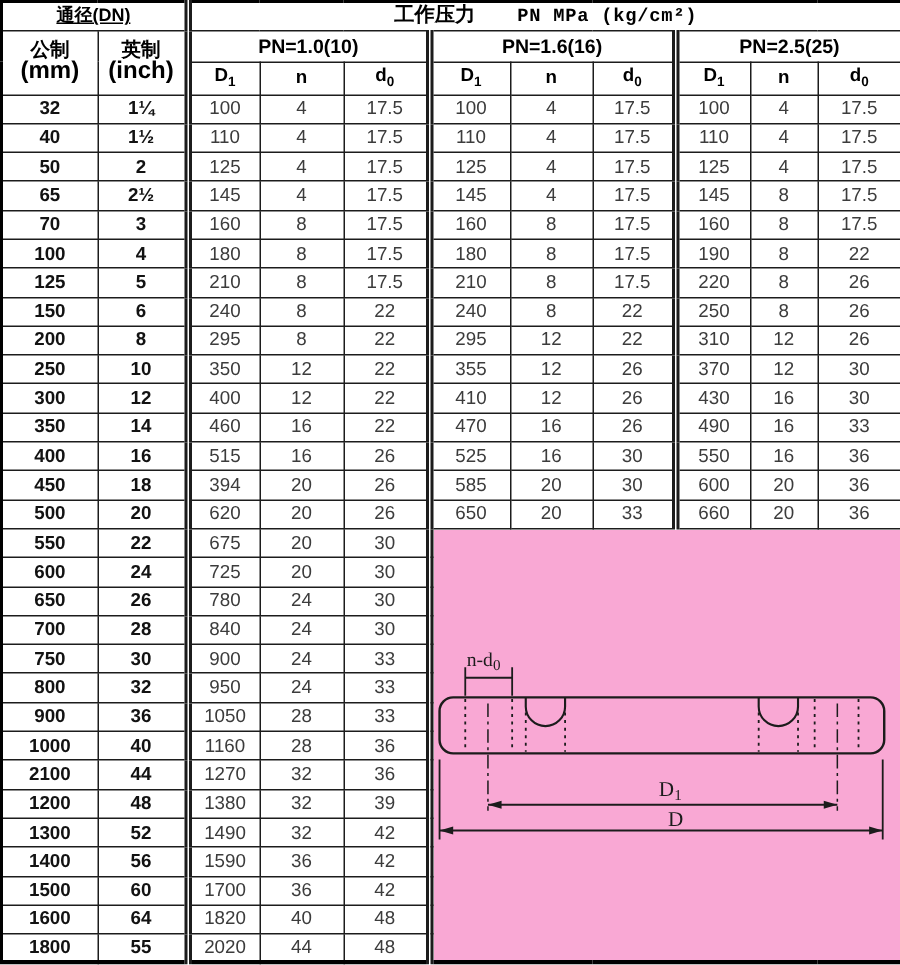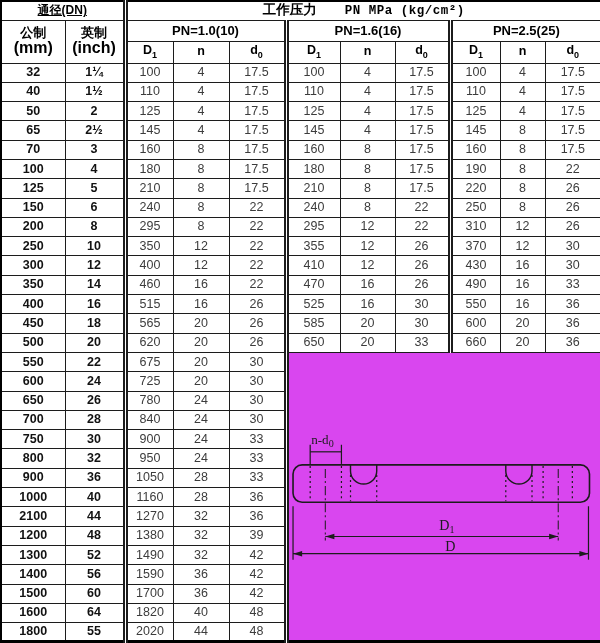--- a/index.html
+++ b/index.html
@@ -18,21 +18,21 @@
   tr.h1 th.c-press{font-size:13px;}
   .press-cn{font-family:"Liberation Sans",sans-serif;font-weight:bold;font-size:13.5px;}
   .press-en{font-family:"Liberation Mono",monospace;font-weight:bold;font-size:12.5px;letter-spacing:.5px;padding-left:28px;}
   tr.h2 th{font-size:13px;}
   th .sm{font-size:16px;}
   tr.h3 th{font-size:12.5px;}
   sub{font-size:9px;}
   tbody tr{height:19.3px;margin-top:30px;}
   tbody td{font-size:12.5px;color:#3c3c3c;}
   tbody td.mm, tbody td.inch{font-weight:bold;color:#121212;}
-  td.diag{vertical-align:top;background:#d946ef;padding:0;}
+  td.diag{vertical-align:top;background:#f9a8d4;padding:0;}
   td.diag svg{display:block;}
 </style>
 </head>
 <body>
 
 <div class="page">
   <table class="tbl">
     <colgroup>
       <col style="width:64px">
         <col style="width:60px">
@@ -242,21 +242,21 @@
           <td class="gs">525</td>
           <td>16</td>
           <td>30</td>
           <td class="gs">550</td>
           <td>16</td>
           <td>36</td>
         </tr>
         <tr>
           <td class="mm">450</td>
           <td class="inch">18</td>
-          <td class="gs">565</td>
+          <td class="gs">394</td>
           <td>20</td>
           <td>26</td>
           <td class="gs">585</td>
           <td>20</td>
           <td>30</td>
           <td class="gs">600</td>
           <td>20</td>
           <td>36</td>
         </tr>
         <tr>

